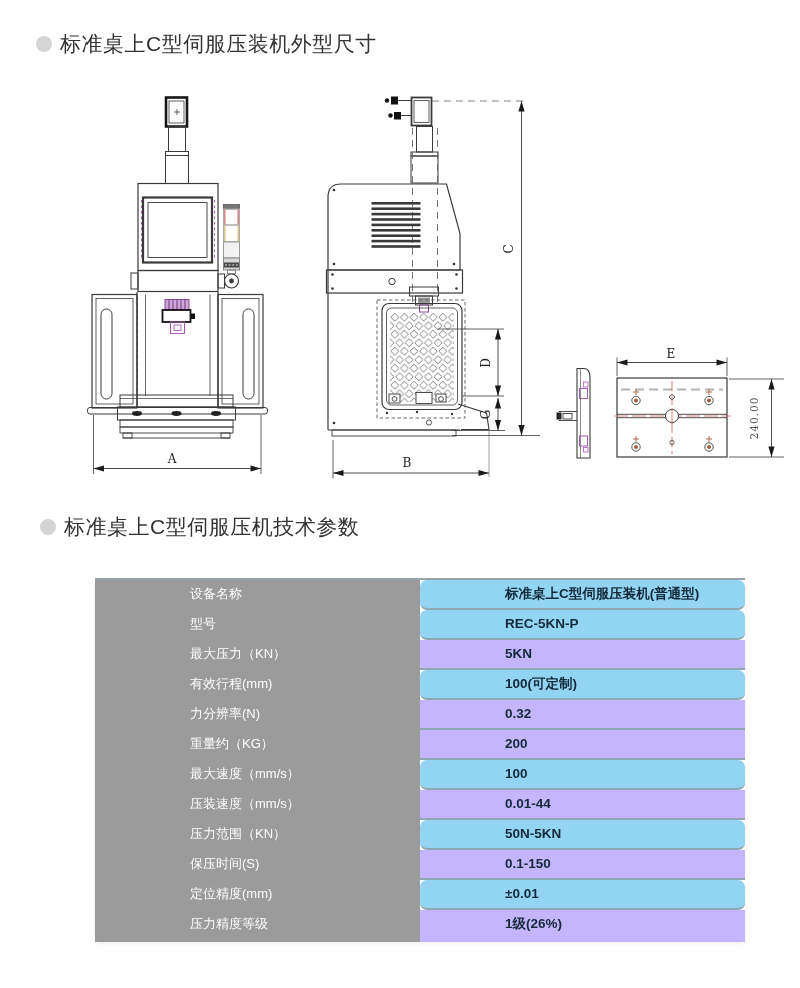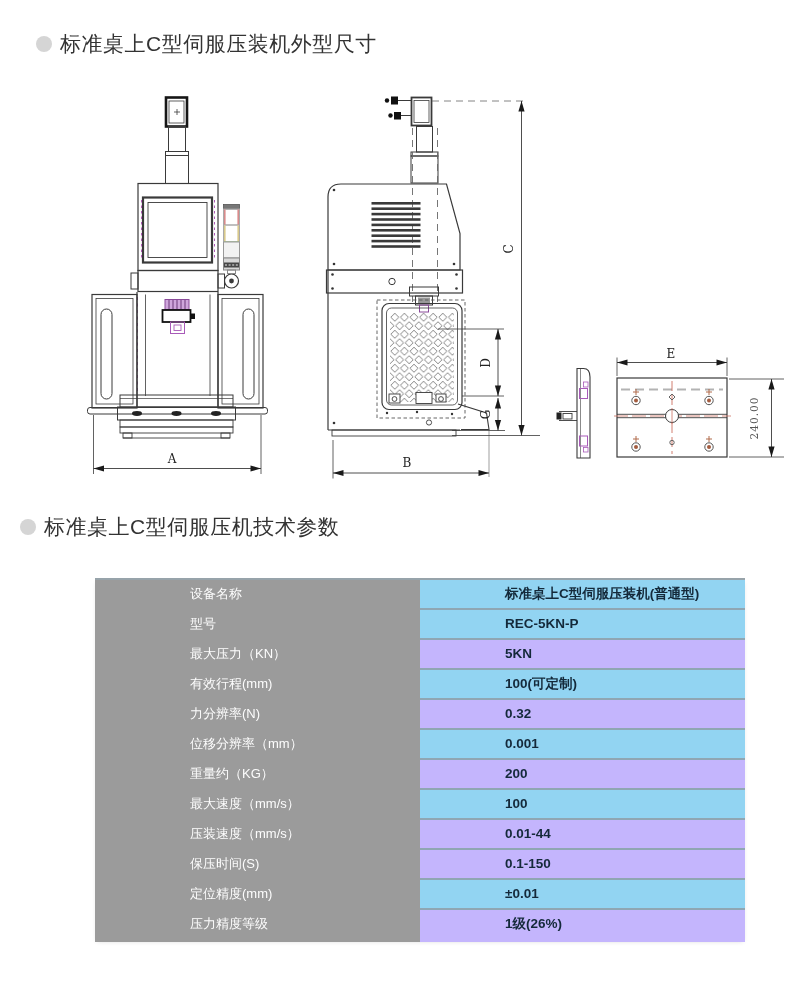--- a/index.html
+++ b/index.html
@@ -2,36 +2,36 @@
 <html><head>
 <meta charset="utf-8">
 <style>
   html,body{margin:0;padding:0;background:#fff;}
   .page{position:relative;width:800px;height:988px;background:#ffffff;overflow:hidden;
         font-family:"Liberation Sans",sans-serif;}
   .section-title{position:absolute;display:flex;align-items:center;gap:8px;}
   .bullet{width:16px;height:16px;border-radius:50%;background:#d5d5d5;flex:0 0 auto;}
   .title-text{font-size:21px;color:#333;font-weight:500;letter-spacing:0.5px;white-space:nowrap;}
   #title1{left:36px;top:30px;}
-  #title2{left:20px;top:513px;}
+  #title2{left:40px;top:513px;}
 
   .drawing{position:absolute;left:0;top:0;width:800px;height:500px;}
 
   
   .spec-table{position:absolute;left:95px;top:578px;width:650px;
               border-top:2px solid #97a3aa;box-shadow:0 3px 5px -2px rgba(0,0,0,0.18);}
   .trow{display:flex;width:650px;height:30px;}
   .trow:last-child .tlabel,.trow:last-child .tvalue{border-bottom:none;height:32px;}
   .tlabel{width:325px;box-sizing:border-box;background:#9b9b9b;color:#fdfdfd;
           font-size:13px;line-height:28px;height:42px;border-bottom:2px solid #f4f4f4;
           padding-left:95px;white-space:nowrap;}
   .tvalue{width:325px;box-sizing:border-box;font-size:13.5px;font-weight:600;color:#14293a;
           line-height:28px;height:30px;border-bottom:2px solid #8fa6b3;
           padding-left:85px;white-space:nowrap;}
-  .tone-blue  .tvalue{background:#92d4f2;}
+  .tone-blue  .tvalue{background:#92d4f2;border-radius:7px;}
   .tone-light .tvalue{background:#c4b5fd;}
 
   svg text.dim{font-family:"DejaVu Serif",serif;font-size:12px;fill:#222;}
   svg text.dim-small{font-family:"DejaVu Serif",serif;font-size:10.5px;fill:#555;letter-spacing:1px;}
 </style>
 </head>
 <body>
 
 <div class="page">
 
@@ -330,40 +330,40 @@
     <div class="trow tone-blue">
       <div class="tlabel">有效行程(mm)</div>
       <div class="tvalue">100(可定制)</div>
     </div>
 
     <div class="trow tone-light">
       <div class="tlabel">力分辨率(N)</div>
       <div class="tvalue">0.32</div>
     </div>
 
-    <div class="trow tone-blue">
-      <div class="tlabel">位移分辨率（mm）</div>
-      <div class="tvalue">0.001</div>
-    </div>
 
     <div class="trow tone-light">
       <div class="tlabel">重量约（KG）</div>
       <div class="tvalue">200</div>
     </div>
 
     <div class="trow tone-blue">
       <div class="tlabel">最大速度（mm/s）</div>
       <div class="tvalue">100</div>
     </div>
 
     <div class="trow tone-light">
       <div class="tlabel">压装速度（mm/s）</div>
       <div class="tvalue">0.01-44</div>
     </div>
 
+    <div class="trow tone-blue">
+      <div class="tlabel">压力范围（KN）</div>
+      <div class="tvalue">50N-5KN</div>
+    </div>
 
     <div class="trow tone-light">
       <div class="tlabel">保压时间(S)</div>
       <div class="tvalue">0.1-150</div>
     </div>
 
     <div class="trow tone-blue">
       <div class="tlabel">定位精度(mm)</div>
       <div class="tvalue">±0.01</div>
     </div>

